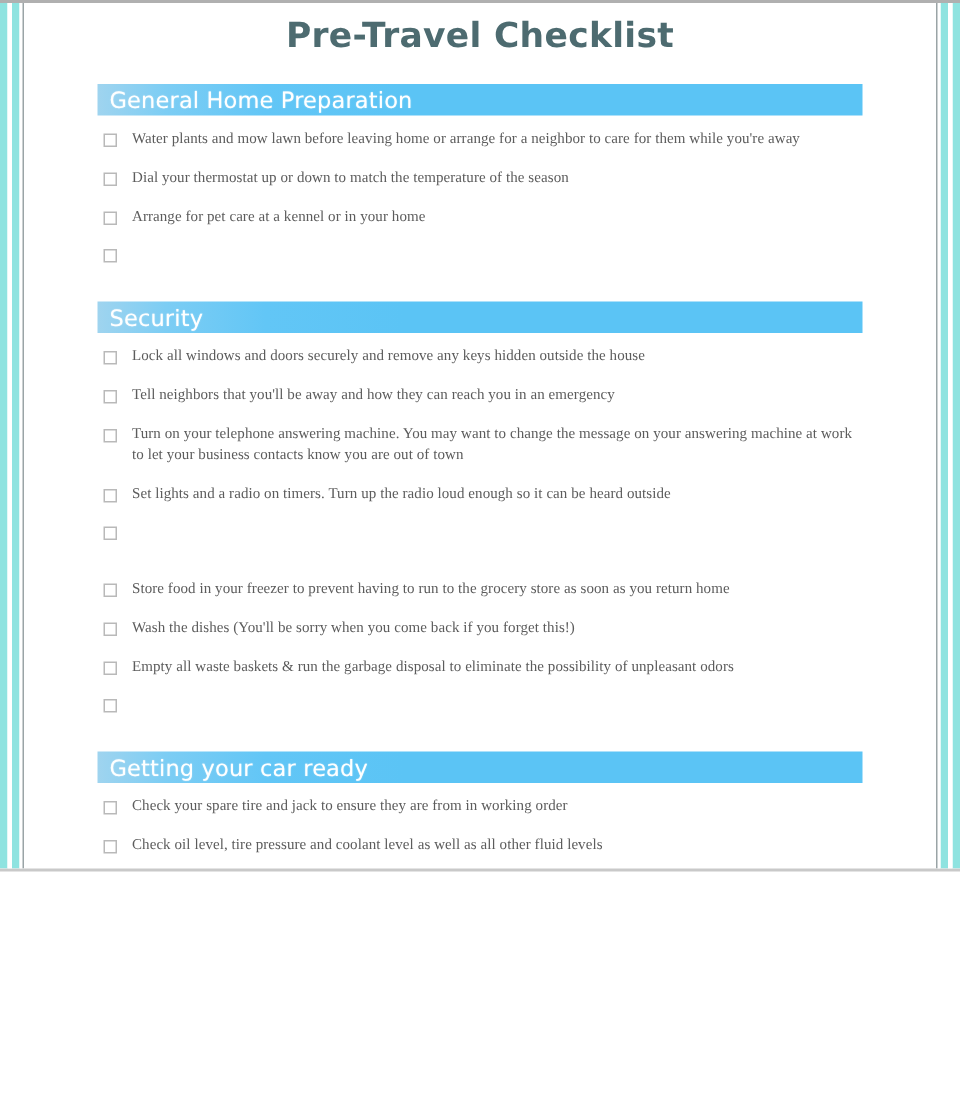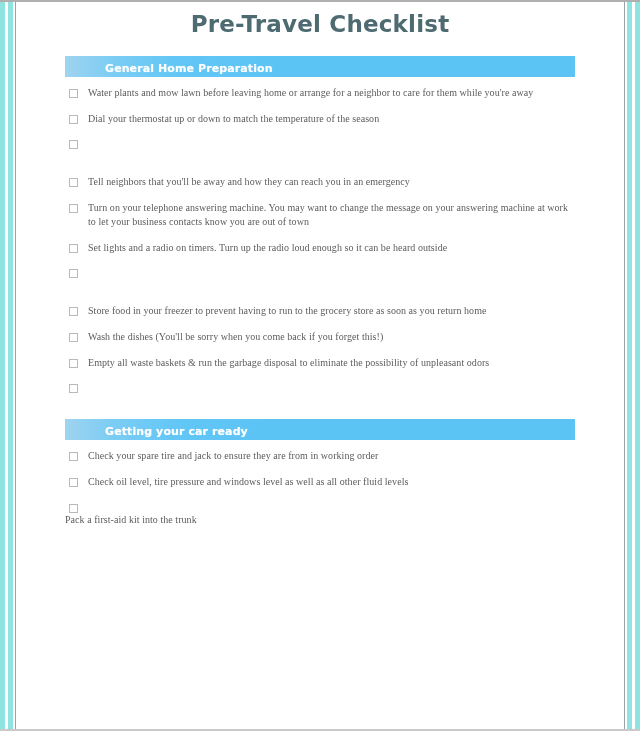--- a/index.html
+++ b/index.html
@@ -13,21 +13,21 @@
     height: 731px;
     overflow: hidden;
     font-family: "DejaVu Sans", "Liberation Sans", sans-serif;
     position: relative;
   }
 
   
   #page {
     position: relative;
     width: 640px;
-    height: 731px;
+    height: 581px;
     box-sizing: border-box;
     background: #ffffff;
     border-top: 2px solid #b0b0b0;
     border-bottom: 2px solid #c9c9c9;
     overflow: hidden;
   }
 
   
   .edge-band {
     position: absolute;
@@ -96,25 +96,24 @@
                 #7ccdf4 9%,
                 #62c6f6 22%,
                 #5bc4f5 40%,
                 #5bc4f5 100%);
     padding: 0 0 0 8px;
     box-sizing: border-box;
     margin-bottom: 9px;
   }
   .section-bar-label {
     color: #ffffff;
-    font-size: 11px;
-    font-weight: bold;
+    font-size: 15px;
+    font-weight: normal;
     letter-spacing: 0.1px;
     text-shadow: 0 0 1px rgba(255,255,255,0.55);
-    margin-left: 32px;
   }
 
   .items { }
 
   .item {
     display: flex;
     align-items: flex-start;
     margin-bottom: 12px;
   }
   .item:last-child { margin-bottom: 0; flex-direction: column; }
@@ -179,28 +178,37 @@
           <div class="section-bar"><span class="section-bar-label">General Home Preparation</span></div>
           <div class="items">
             <div class="item">
               <span class="checkbox"></span>
               <span class="item-text">Water plants and mow lawn before leaving home or arrange for a neighbor to care for them while you're away</span>
             </div>
             <div class="item">
               <span class="checkbox"></span>
               <span class="item-text">Dial your thermostat up or down to match the temperature of the season</span>
             </div>
+            <div class="item">
+              <span class="checkbox"></span>
+              <span class="item-text">Arrange for pet care at a kennel or in your home</span>
+            </div>
             <div class="item blank">
               <span class="checkbox"></span>
               <span class="blank-rule"></span>
             </div>
           </div>
         </div>
         <div class="section">
-          <div class="items">
+          <div class="section-bar"><span class="section-bar-label">Security</span></div>
+          <div class="items">
+            <div class="item">
+              <span class="checkbox"></span>
+              <span class="item-text">Lock all windows and doors securely and remove any keys hidden outside the house</span>
+            </div>
             <div class="item">
               <span class="checkbox"></span>
               <span class="item-text">Tell neighbors that you'll be away and how they can reach you in an emergency</span>
             </div>
             <div class="item">
               <span class="checkbox"></span>
               <span class="item-text">Turn on your telephone answering machine. You may want to change the message on your answering machine at work to let your business contacts know you are out of town</span>
             </div>
             <div class="item">
               <span class="checkbox"></span>
@@ -234,21 +242,21 @@
         </div>
         <div class="section">
           <div class="section-bar"><span class="section-bar-label">Getting your car ready</span></div>
           <div class="items">
             <div class="item">
               <span class="checkbox"></span>
               <span class="item-text">Check your spare tire and jack to ensure they are from in working order</span>
             </div>
             <div class="item">
               <span class="checkbox"></span>
-              <span class="item-text">Check oil level, tire pressure and windows level as well as all other fluid levels</span>
+              <span class="item-text">Check oil level, tire pressure and coolant level as well as all other fluid levels</span>
             </div>
             <div class="item">
               <span class="checkbox"></span>
               <span class="item-text">Pack a first-aid kit into the trunk</span>
             </div>
           </div>
         </div>
       </div>
   </div>
 

